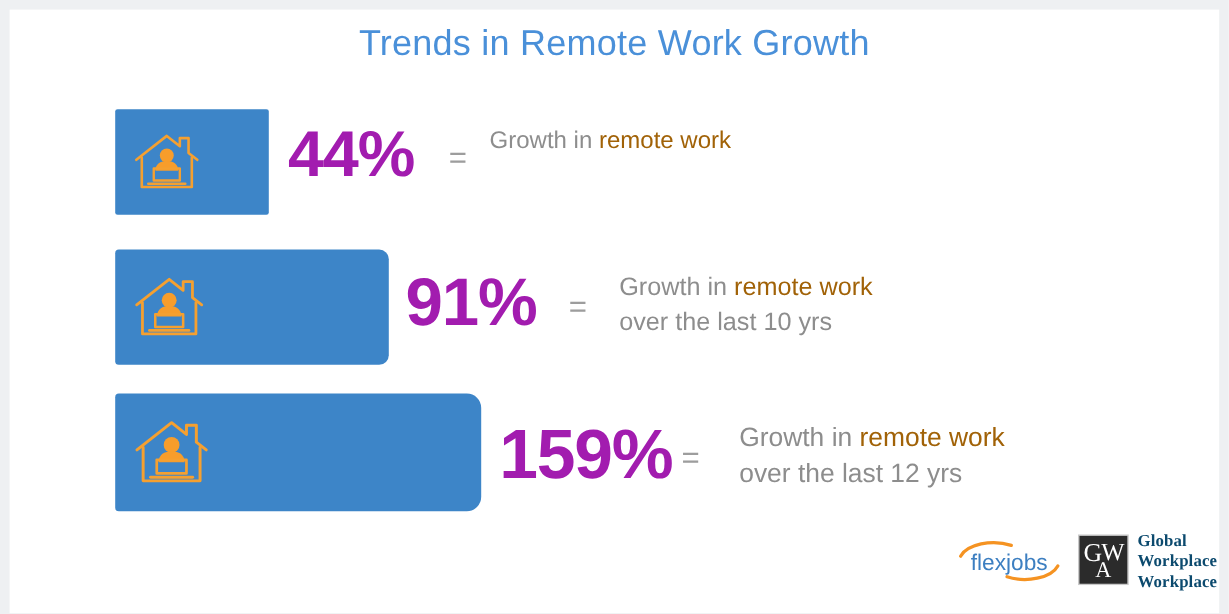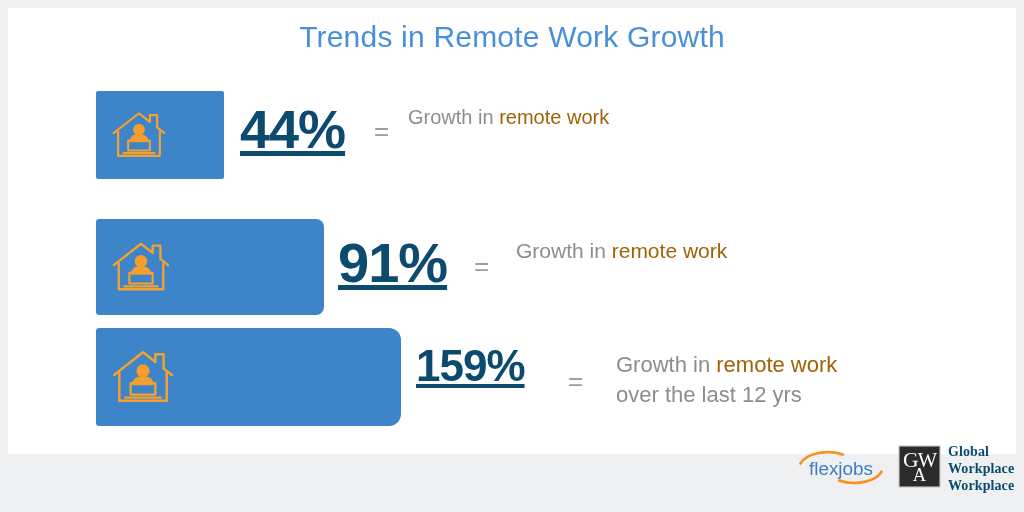--- a/index.html
+++ b/index.html
@@ -11,21 +11,21 @@
     height: 512px;
     background: #eef0f2;
     font-family: "Liberation Sans", sans-serif;
     overflow: hidden;
   }
   .canvas {
     position: absolute;
     left: 8px;
     top: 8px;
     width: 1008px;
-    height: 446px;
+    height: 503px;
     background: #ffffff;
   }
 
   
   .title {
     position: absolute;
     left: 0;
     top: 12px;
     width: 1008px;
     text-align: center;
@@ -37,21 +37,21 @@
   }
 
   
   .row {
     position: absolute;
     left: 0;
     width: 1008px;
     height: 120px;
   }
   #row-0 { top: 70px; }
-  #row-1 { top: 201px; }
+  #row-1 { top: 190px; }
   #row-2 { top: 312px; }
 
   .bar {
     position: absolute;
     left: 88px;
     top: 12px;
     background: #3d85c8;
     height: 88px;
     box-sizing: border-box;
   }
@@ -62,28 +62,27 @@
   .house-icon {
     position: absolute;
     left: 14px;
     top: 50%;
     transform: translateY(-50%);
   }
 
   .pct {
     position: absolute;
     font-weight: bold;
-    color: #0c4a6e;
+    color: #a21caf;
     line-height: 1;
     white-space: nowrap;
-    text-decoration: underline;
   }
   #row-0 .pct { left: 232px; top: 24px; font-size: 54px; letter-spacing: -1px; }
   #row-1 .pct { left: 330px; top: 26px; font-size: 56px; letter-spacing: -1px; }
-  #row-2 .pct { left: 408px; top: 24px; font-size: 44px; letter-spacing: -1px; }
+  #row-2 .pct { left: 408px; top: 30px; font-size: 58px; letter-spacing: -1px; }
 
   .equals {
     position: absolute;
     color: #9d9d9d;
     font-size: 26px;
     line-height: 1;
     white-space: nowrap;
   }
   #row-0 .equals { left: 366px; top: 40px; }
   #row-1 .equals { left: 466px; top: 44px; }
@@ -187,20 +186,21 @@
         </g>
         <g fill="none" stroke="#f5a030" stroke-width="2.2" stroke-linejoin="round">
           <path d="M20 38 L44 38 L44 49 L20 49 Z"></path>
         </g>
       </svg>
     </div>
     <div class="pct">91%</div>
     <div class="equals">=</div>
     <div class="desc">
       <span>Growth in </span><span class="hl">remote work</span><br>
+      <span>over the last 10 yrs</span>
     </div>
   </div>
 
   <div class="row" id="row-2">
     <div class="bar">
       <svg class="house-icon" width="66" height="66" viewBox="0 0 64 64">
         <g fill="none" stroke="#f5a030" stroke-width="2.4" stroke-linejoin="round" stroke-linecap="round">
           <path d="M4 30 L32 8 L44 17.5 L44 10 L52 10 L52 23.7 L60 30"></path>
           <path d="M9 28 L9 55 L55 55 L55 28"></path>
           <path d="M15 52 L49 52"></path>

